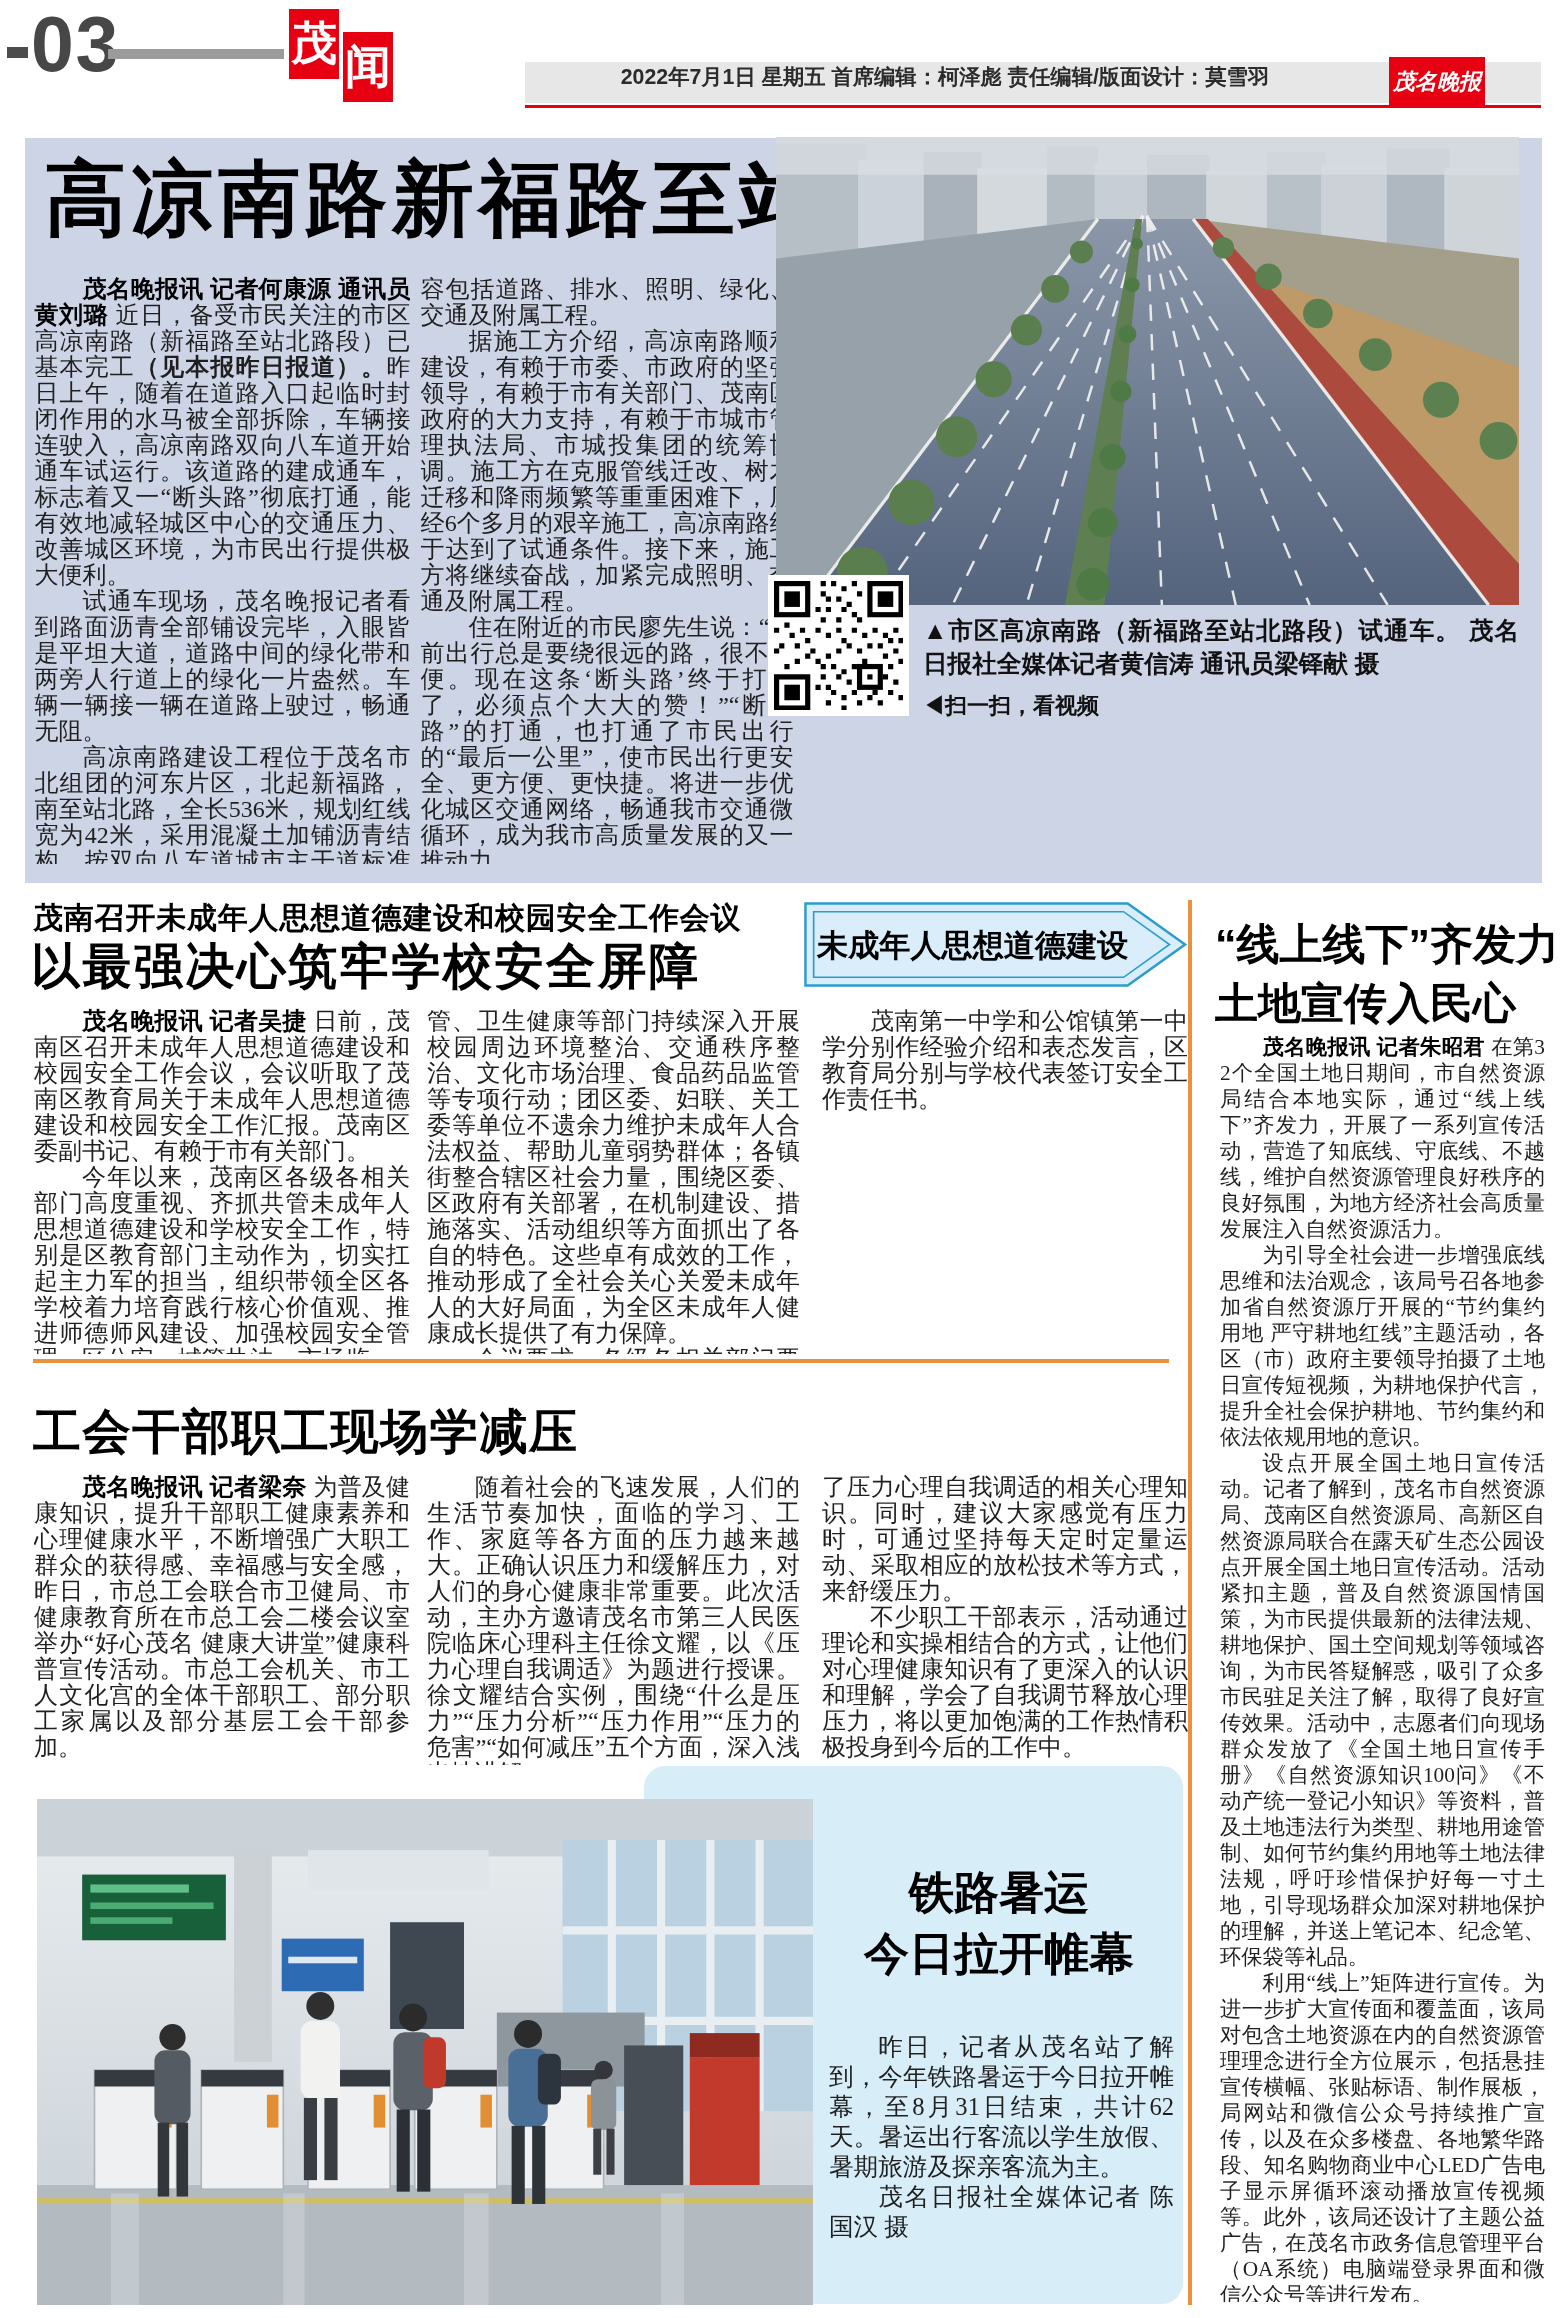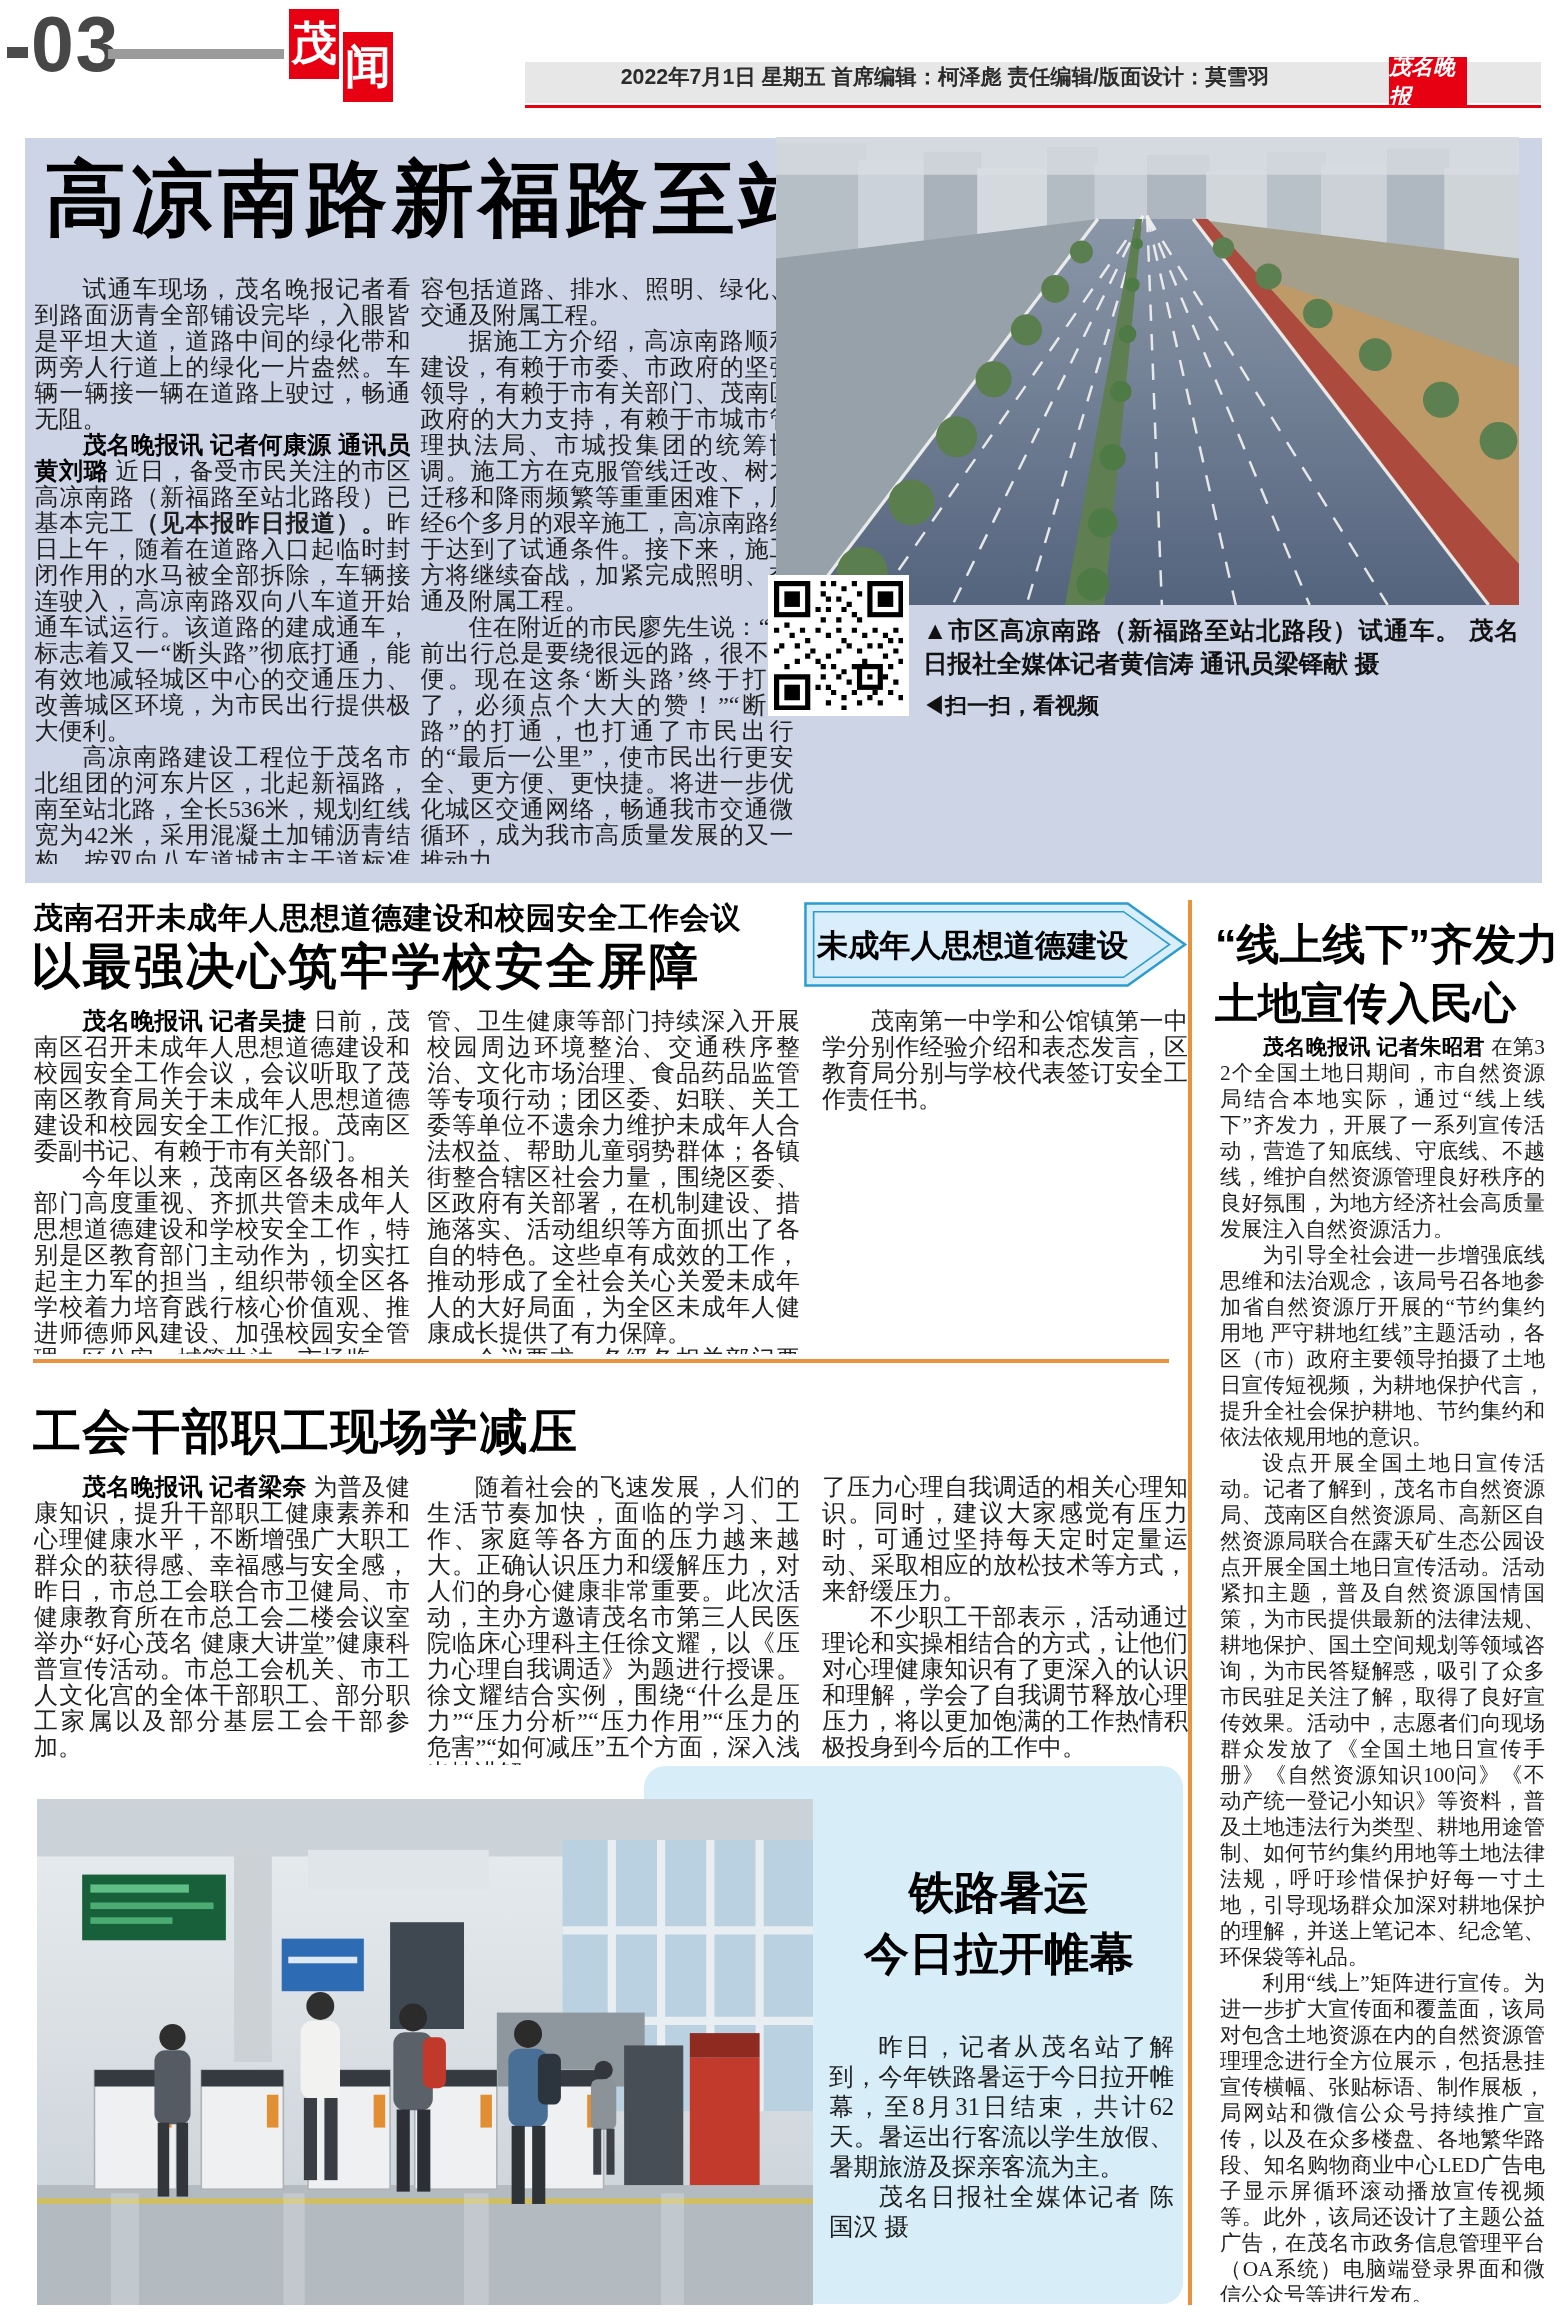--- a/index.html
+++ b/index.html
@@ -7,21 +7,21 @@
   body{position:relative;background:#ffffff;font-family:"Liberation Serif",serif;color:#1c1c1c;overflow:hidden}
 
   
   .pn-dash{position:absolute;left:6.6px;top:47px;width:21.3px;height:10.7px;background:#4c4c4c}
   .page-number{position:absolute;left:31px;top:0px;font-family:"Liberation Sans",sans-serif;font-weight:bold;font-size:77px;color:#474747;letter-spacing:1.6px}
   .pn-line{position:absolute;left:108px;top:49px;width:176px;height:9.8px;background:#9b9b9b}
   .sec-box{position:absolute;width:50px;height:70px;background:#e60012;color:#fff;display:flex;align-items:center;justify-content:center;font-size:46px;font-weight:bold;font-family:"Liberation Serif",serif}
   .sec-1{left:289px;top:9px}
   .sec-2{left:343px;top:32px}
   .date-bar{position:absolute;left:525px;top:62px;width:1016px;height:41px;background:#e7e7e7;display:flex;align-items:flex-start;justify-content:center;padding-right:176px;font-family:"Liberation Sans",sans-serif;font-weight:600;font-size:21.3px;color:#2b2b2b;white-space:nowrap}
-  .masthead{position:absolute;left:1389px;top:57px;width:78px;height:49px;background:#e60012;color:#fff;display:flex;align-items:center;justify-content:center;font-size:22px;font-weight:bold;font-style:italic;font-family:"Liberation Serif",serif}
+  .masthead{position:absolute;left:1389px;top:57px;width:96px;height:49px;background:#e60012;color:#fff;display:flex;align-items:center;justify-content:center;font-size:22px;font-weight:bold;font-style:italic;font-family:"Liberation Serif",serif}
   .red-rule{position:absolute;left:525px;top:105px;width:1016px;height:3.3px;background:#e60012}
 
   
   .lead-sec{position:absolute;left:24.6px;top:138px;width:1517px;height:745px;background:#cdd4e6}
   .lead-headline{position:absolute;left:0;top:6.6px;width:100%;text-align:center;font-family:"Liberation Sans",sans-serif;font-weight:900;font-size:82px;letter-spacing:4.9px;color:#000;white-space:nowrap}
 
   .col{position:absolute;text-align:justify;word-break:break-all;font-size:24px;line-height:26px;color:#1f1f1f;overflow:hidden}
   .col p{text-indent:2em}
   .col p.cont{text-indent:0}
   .lead-bold{font-family:"Liberation Sans",sans-serif;font-weight:bold;color:#000}
@@ -83,22 +83,22 @@
   <div class="date-bar">
       <span>2022年7月1日 星期五 首席编辑：柯泽彪 责任编辑/版面设计：莫雪羽</span>
     </div>
   <div class="masthead">茂名晚报</div>
   <div class="red-rule"></div>
 
   <section class="lead-sec">
     <h1 class="lead-headline">高凉南路新福路至站北路段昨日试通车</h1>
 
     <div class="col l-col1">
+      <p><span class="lead-bold">茂名晚报讯 记者何康源 通讯员黄刘璐 </span><span>近日，备受市民关注的市区高凉南路（新福路至站北路段）已基本完工</span><span class="bold-note">（见本报昨日报道）。</span><span>昨日上午，随着在道路入口起临时封闭作用的水马被全部拆除，车辆接连驶入，高凉南路双向八车道开始通车试运行。该道路的建成通车，标志着又一“断头路”彻底打通，能有效地减轻城区中心的交通压力、改善城区环境，为市民出行提供极大便利。</span></p>
       <p>试通车现场，茂名晚报记者看到路面沥青全部铺设完毕，入眼皆是平坦大道，道路中间的绿化带和两旁人行道上的绿化一片盎然。车辆一辆接一辆在道路上驶过，畅通无阻。</p>
-      <p><span class="lead-bold">茂名晚报讯 记者何康源 通讯员黄刘璐 </span><span>近日，备受市民关注的市区高凉南路（新福路至站北路段）已基本完工</span><span class="bold-note">（见本报昨日报道）。</span><span>昨日上午，随着在道路入口起临时封闭作用的水马被全部拆除，车辆接连驶入，高凉南路双向八车道开始通车试运行。该道路的建成通车，标志着又一“断头路”彻底打通，能有效地减轻城区中心的交通压力、改善城区环境，为市民出行提供极大便利。</span></p>
       <p>高凉南路建设工程位于茂名市北组团的河东片区，北起新福路，南至站北路，全长536米，规划红线宽为42米，采用混凝土加铺沥青结构，按双向八车道城市主干道标准设计。工程设计内</p>
     </div>
 
     <div class="col l-col2">
       <p class="cont">容包括道路、排水、照明、绿化、交通及附属工程。</p>
       <p>据施工方介绍，高凉南路顺利建设，有赖于市委、市政府的坚强领导，有赖于市有关部门、茂南区政府的大力支持，有赖于市城市管理执法局、市城投集团的统筹协调。施工方在克服管线迁改、树木迁移和降雨频繁等重重困难下，历经6个多月的艰辛施工，高凉南路终于达到了试通条件。接下来，施工方将继续奋战，加紧完成照明、交通及附属工程。</p>
       <p>住在附近的市民廖先生说：“以前出行总是要绕很远的路，很不方便。现在这条‘断头路’终于打通了，必须点个大大的赞！”“断头路”的打通，也打通了市民出行的“最后一公里”，使市民出行更安全、更方便、更快捷。将进一步优化城区交通网络，畅通我市交通微循环，成为我市高质量发展的又一推动力。</p>
     </div>
   </section>
 

